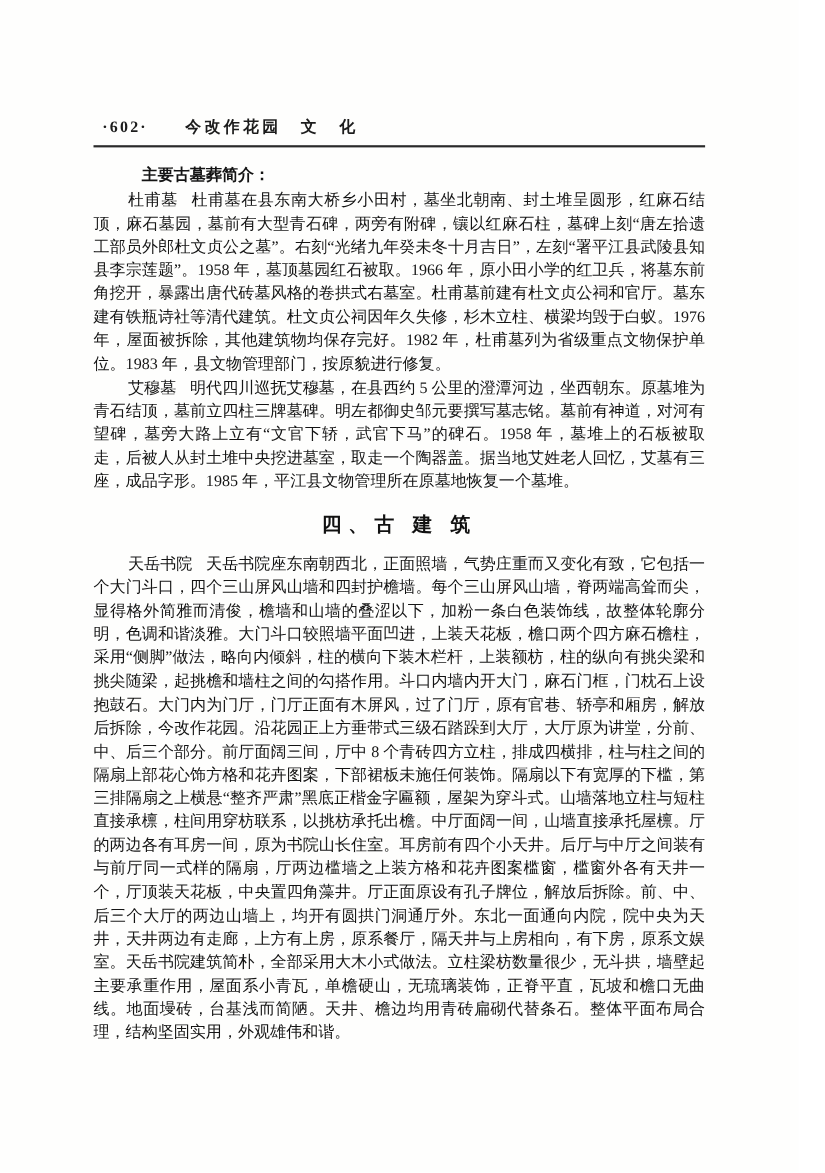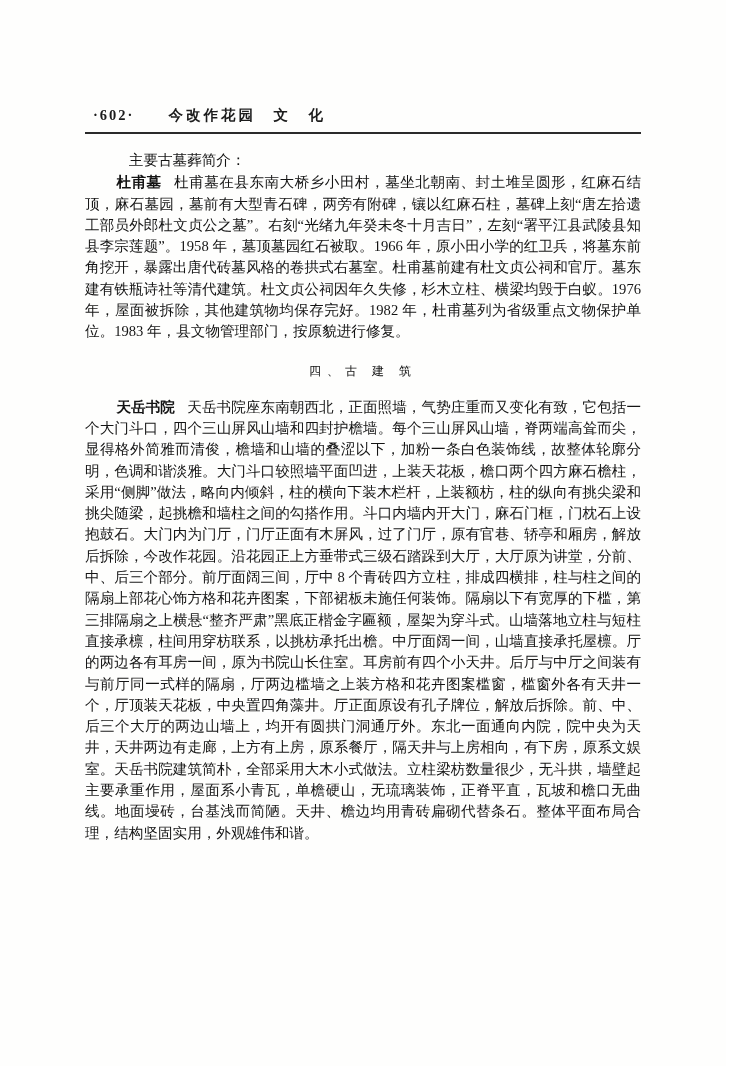--- a/index.html
+++ b/index.html
@@ -48,38 +48,38 @@
   }
   
   .body-text {
     margin-top: 16px;
     font-size: 14.6px;
     line-height: 21.3px;
     text-align: justify;
     color: #141414;
   }
   .intro-heading {
-    font-weight: normal;
+    font-weight: bold;
     text-indent: 3em;
     line-height: 21.3px;
     margin: 0 0 1px 0;
   }
   p.para {
     margin: 0;
     text-indent: 2.15em;
     text-align: justify;
   }
   .term {
-    font-weight: bold;
+    font-weight: normal;
     padding-right: 0.85em;
   }
   .section-heading {
     text-align: center;
-    font-weight: normal;
-    font-size: 12px;
+    font-weight: bold;
+    font-size: 18px;
     letter-spacing: 6px;
     margin: 15px 0 13px 0;
     line-height: 26px;
     color: #111;
   }
 </style>
 </head>
 <body>
 
 <div class="page">
@@ -89,20 +89,21 @@
     <span class="chapter-title">今改作花园　文　化</span>
   </div>
   <hr class="head-rule">
 
   <div class="body-text">
 
     <div class="intro-heading">主要古墓葬简介：</div>
 
     <p class="para"><span class="term">杜甫墓</span><span>杜甫墓在县东南大桥乡小田村，墓坐北朝南、封土堆呈圆形，红麻石结顶，麻石墓园，墓前有大型青石碑，两旁有附碑，镶以红麻石柱，墓碑上刻“唐左拾遗工部员外郎杜文贞公之墓”。右刻“光绪九年癸未冬十月吉日”，左刻“署平江县武陵县知县李宗莲题”。1958 年，墓顶墓园红石被取。1966 年，原小田小学的红卫兵，将墓东前角挖开，暴露出唐代砖墓风格的卷拱式右墓室。杜甫墓前建有杜文贞公祠和官厅。墓东建有铁瓶诗社等清代建筑。杜文贞公祠因年久失修，杉木立柱、横梁均毁于白蚁。1976 年，屋面被拆除，其他建筑物均保存完好。1982 年，杜甫墓列为省级重点文物保护单位。1983 年，县文物管理部门，按原貌进行修复。</span></p>
 
+    <p class="para"><span class="term">艾穆墓</span><span>明代四川巡抚艾穆墓，在县西约 5 公里的澄潭河边，坐西朝东。原墓堆为青石结顶，墓前立四柱三牌墓碑。明左都御史邹元要撰写墓志铭。墓前有神道，对河有望碑，墓旁大路上立有“文官下轿，武官下马”的碑石。1958 年，墓堆上的石板被取走，后被人从封土堆中央挖进墓室，取走一个陶器盖。据当地艾姓老人回忆，艾墓有三座，成品字形。1985 年，平江县文物管理所在原墓地恢复一个墓堆。</span></p>
 
     <div class="section-heading">四、古 建 筑</div>
 
     <p class="para"><span class="term">天岳书院</span><span>天岳书院座东南朝西北，正面照墙，气势庄重而又变化有致，它包括一个大门斗口，四个三山屏风山墙和四封护檐墙。每个三山屏风山墙，脊两端高耸而尖，显得格外简雅而清俊，檐墙和山墙的叠涩以下，加粉一条白色装饰线，故整体轮廓分明，色调和谐淡雅。大门斗口较照墙平面凹进，上装天花板，檐口两个四方麻石檐柱，采用“侧脚”做法，略向内倾斜，柱的横向下装木栏杆，上装额枋，柱的纵向有挑尖梁和挑尖随梁，起挑檐和墙柱之间的勾搭作用。斗口内墙内开大门，麻石门框，门枕石上设抱鼓石。大门内为门厅，门厅正面有木屏风，过了门厅，原有官巷、轿亭和厢房，解放后拆除，今改作花园。沿花园正上方垂带式三级石踏跺到大厅，大厅原为讲堂，分前、中、后三个部分。前厅面阔三间，厅中 8 个青砖四方立柱，排成四横排，柱与柱之间的隔扇上部花心饰方格和花卉图案，下部裙板未施任何装饰。隔扇以下有宽厚的下槛，第三排隔扇之上横悬“整齐严肃”黑底正楷金字匾额，屋架为穿斗式。山墙落地立柱与短柱直接承檩，柱间用穿枋联系，以挑枋承托出檐。中厅面阔一间，山墙直接承托屋檩。厅的两边各有耳房一间，原为书院山长住室。耳房前有四个小天井。后厅与中厅之间装有与前厅同一式样的隔扇，厅两边槛墙之上装方格和花卉图案槛窗，槛窗外各有天井一个，厅顶装天花板，中央置四角藻井。厅正面原设有孔子牌位，解放后拆除。前、中、后三个大厅的两边山墙上，均开有圆拱门洞通厅外。东北一面通向内院，院中央为天井，天井两边有走廊，上方有上房，原系餐厅，隔天井与上房相向，有下房，原系文娱室。天岳书院建筑简朴，全部采用大木小式做法。立柱梁枋数量很少，无斗拱，墙壁起主要承重作用，屋面系小青瓦，单檐硬山，无琉璃装饰，正脊平直，瓦坡和檐口无曲线。地面墁砖，台基浅而简陋。天井、檐边均用青砖扁砌代替条石。整体平面布局合理，结构坚固实用，外观雄伟和谐。</span></p>
 
 
   </div>
 </div>
 
 </body></html>

